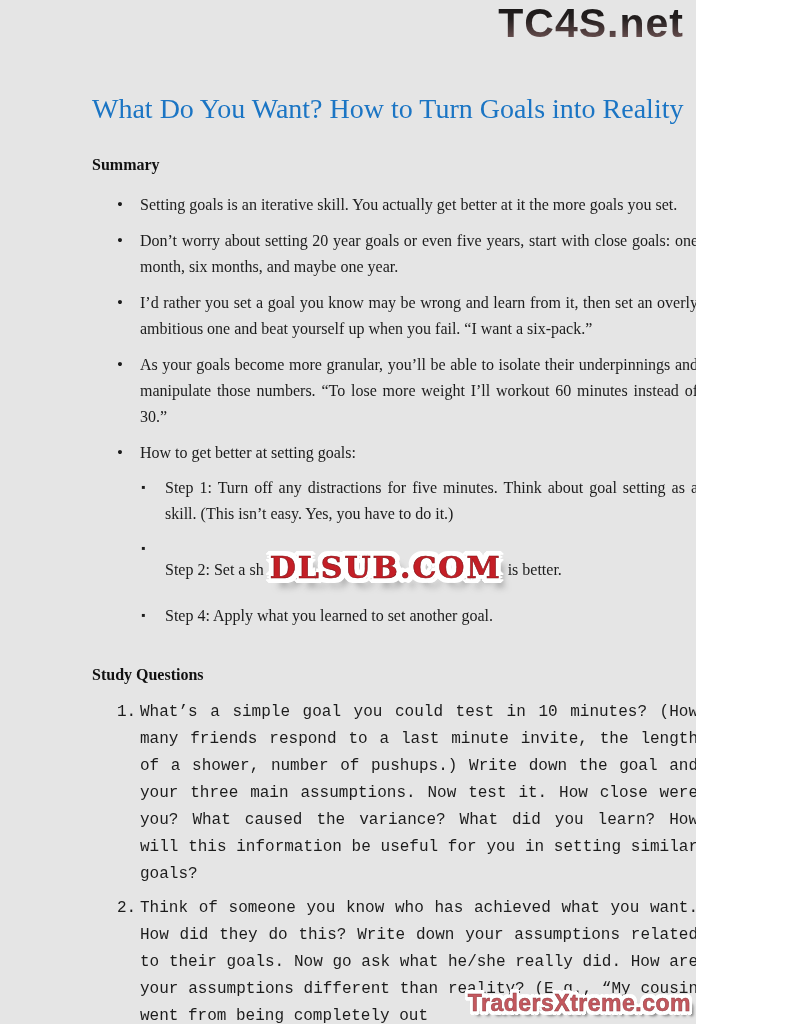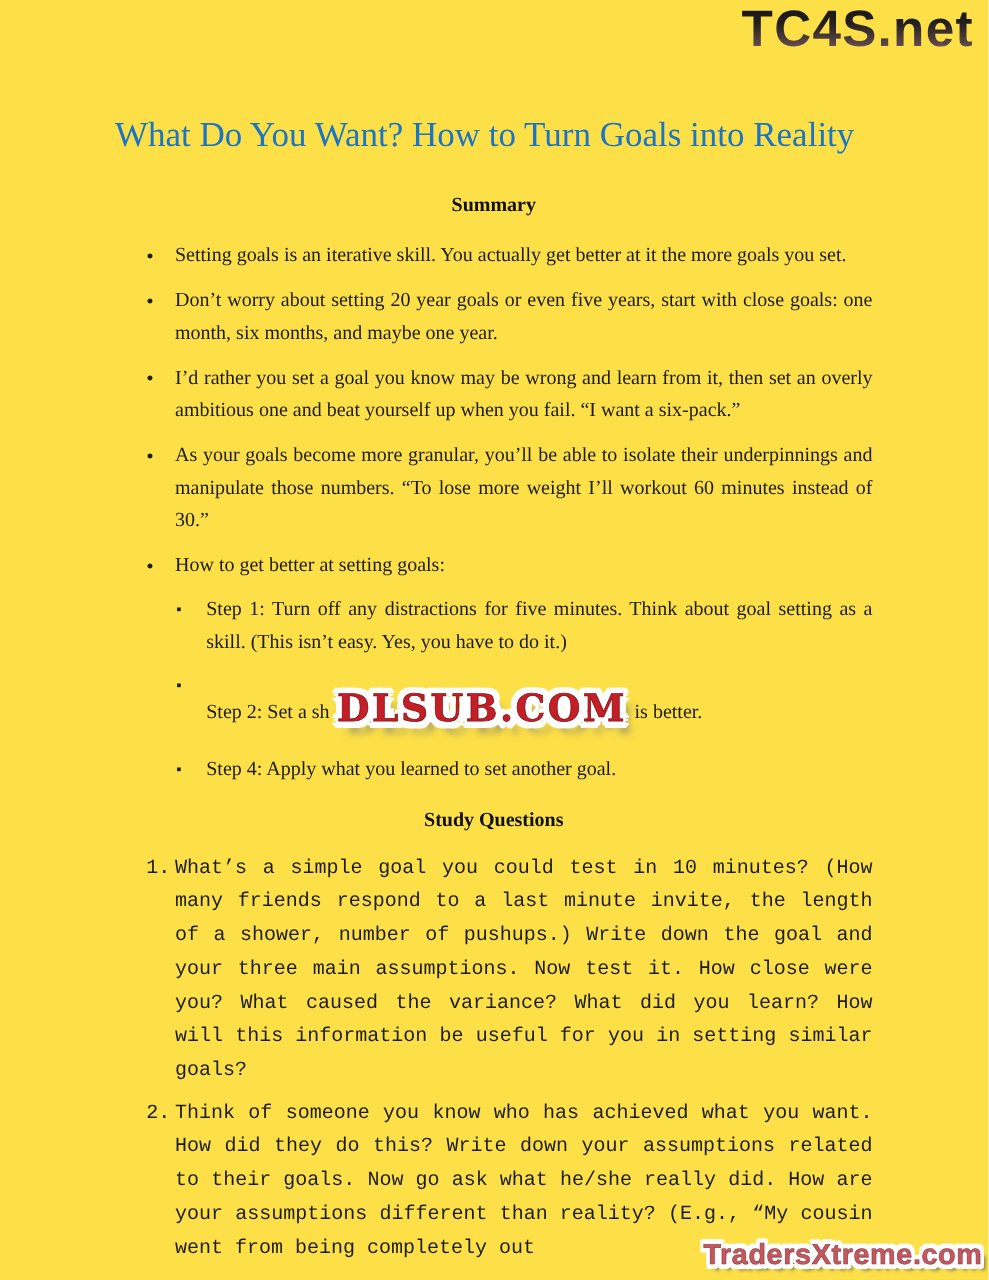--- a/index.html
+++ b/index.html
@@ -1,21 +1,21 @@
 <!DOCTYPE html>
 <html><head>
 <meta charset="utf-8">
 <style>
   html, body { margin: 0; padding: 0; background: #ffffff; }
 
   .page {
     position: relative;
-    width: 791px;
+    width: 696px;
     height: 1024px;
-    background: #fde047;
+    background: #e5e5e5;
     font-family: "Liberation Serif", serif;
     color: #1c1c1c;
     overflow: hidden;
   }
 
   
   .top-logo {
     position: absolute;
     top: 0px;
     right: 12px;
@@ -51,23 +51,22 @@
     font-weight: normal;
     color: #1b75c4;
   }
 
   .heading {
     margin: 33px 0 0 0;
     font-size: 16px;
     line-height: 20px;
     font-weight: bold;
     color: #111;
-    text-align: center;
-  }
-  .heading-study { margin-top: 18px; }
+  }
+  .heading-study { margin-top: 36px; }
 
   
   ul.bullets {
     list-style: none;
     margin: 17px 0 0 0;
     padding: 0;
   }
   ul.bullets > li {
     position: relative;
     padding-left: 48px;

